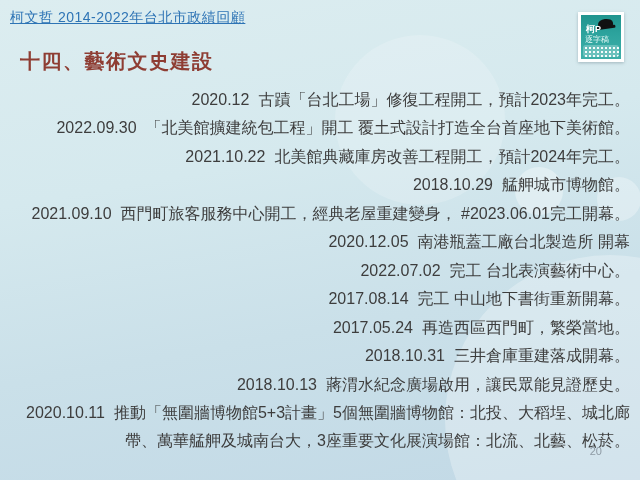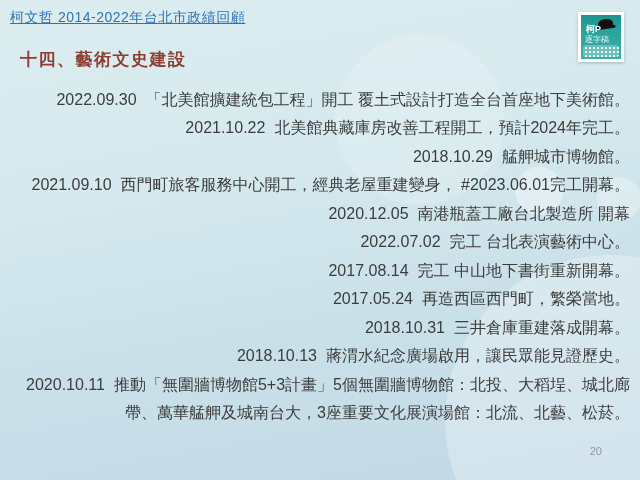--- a/index.html
+++ b/index.html
@@ -9,21 +9,21 @@
          background:linear-gradient(170deg,#dcedf0 0%,#d5e9ee 35%,#cae0e9 65%,#c2d9e6 100%);text-align:right;}
   
   .bg-circle{position:absolute;border-radius:50%;background:rgba(255,255,255,0.35);pointer-events:none;}
   .c1{left:515px;top:167px;width:48px;height:48px;}
   .c2{left:597px;top:177px;width:44px;height:44px;background:rgba(255,255,255,0.30);}
   .c3{left:445px;top:255px;width:330px;height:330px;background:rgba(255,255,255,0.28);}
   .c4{left:335px;top:35px;width:170px;height:170px;background:rgba(255,255,255,0.18);}
 
   .header-link{position:absolute;left:10px;top:9px;font-size:14px;color:#2e74b5;
                text-decoration:underline;letter-spacing:0.5px;}
-  .page-title{position:absolute;left:20px;top:48px;font-size:17px;font-weight:bold;
+  .page-title{position:absolute;left:20px;top:48px;font-size:20px;font-weight:bold;
               color:#8e3d33;letter-spacing:1.5px;}
 
   .timeline{position:absolute;left:22px;top:86px;right:10px;
             font-size:16px;line-height:28.45px;color:#3d3d3d;}
   .timeline p{margin:0;}
   .timeline .date{margin-right:9px;}
 
   .page-number{position:absolute;right:38px;top:445px;font-size:11px;color:#8e9aa4;}
 
   
@@ -60,20 +60,23 @@
       <div class="logo-t1">柯P</div>
       <div class="logo-t2">逐字稿</div>
       <div class="logo-keys"></div>
     </div>
   </div>
 
   <div class="page-title">十四、藝術文史建設</div>
 
   <div class="timeline">
     <p>
+      <span class="date">2020.12</span><span>古蹟「台北工場」修復工程開工，預計2023年完工。</span>
+    </p>
+    <p>
       <span class="date">2022.09.30</span><span>「北美館擴建統包工程」開工 覆土式設計打造全台首座地下美術館。</span>
     </p>
     <p>
       <span class="date">2021.10.22</span><span>北美館典藏庫房改善工程開工，預計2024年完工。</span>
     </p>
     <p>
       <span class="date">2018.10.29</span><span>艋舺城市博物館。</span>
     </p>
     <p>
       <span class="date">2021.09.10</span><span>西門町旅客服務中心開工，經典老屋重建變身， #2023.06.01完工開幕。</span>

